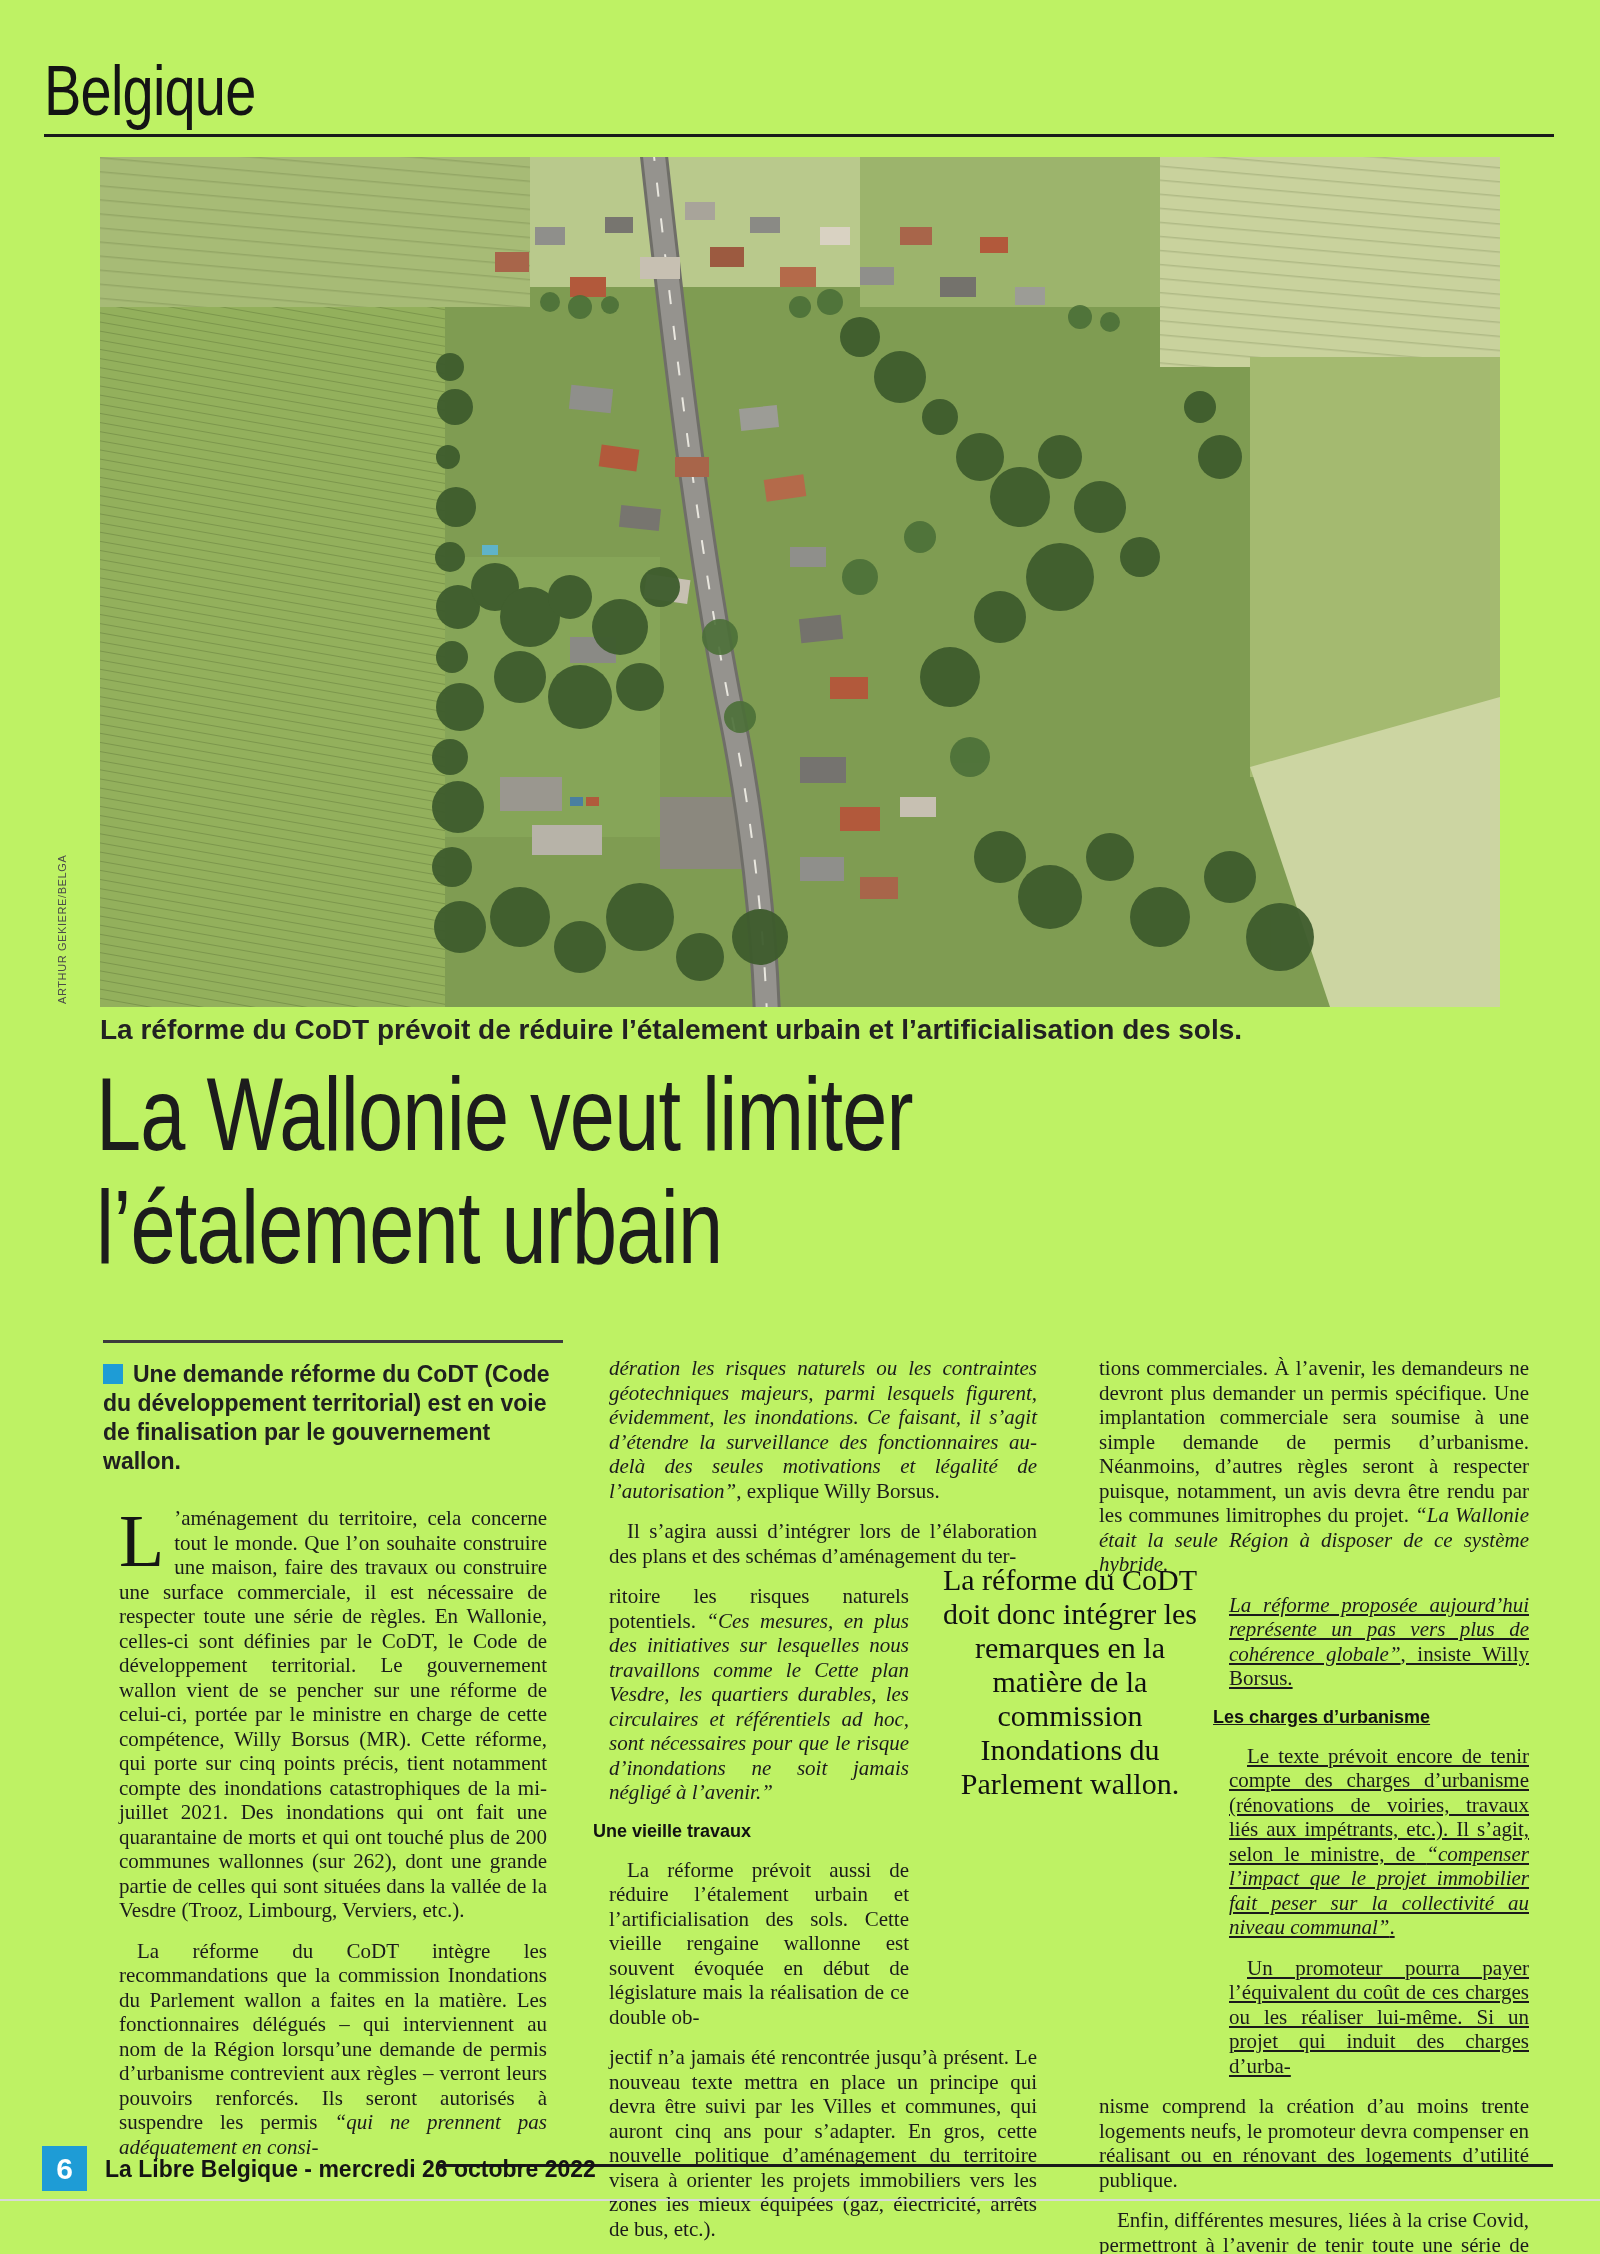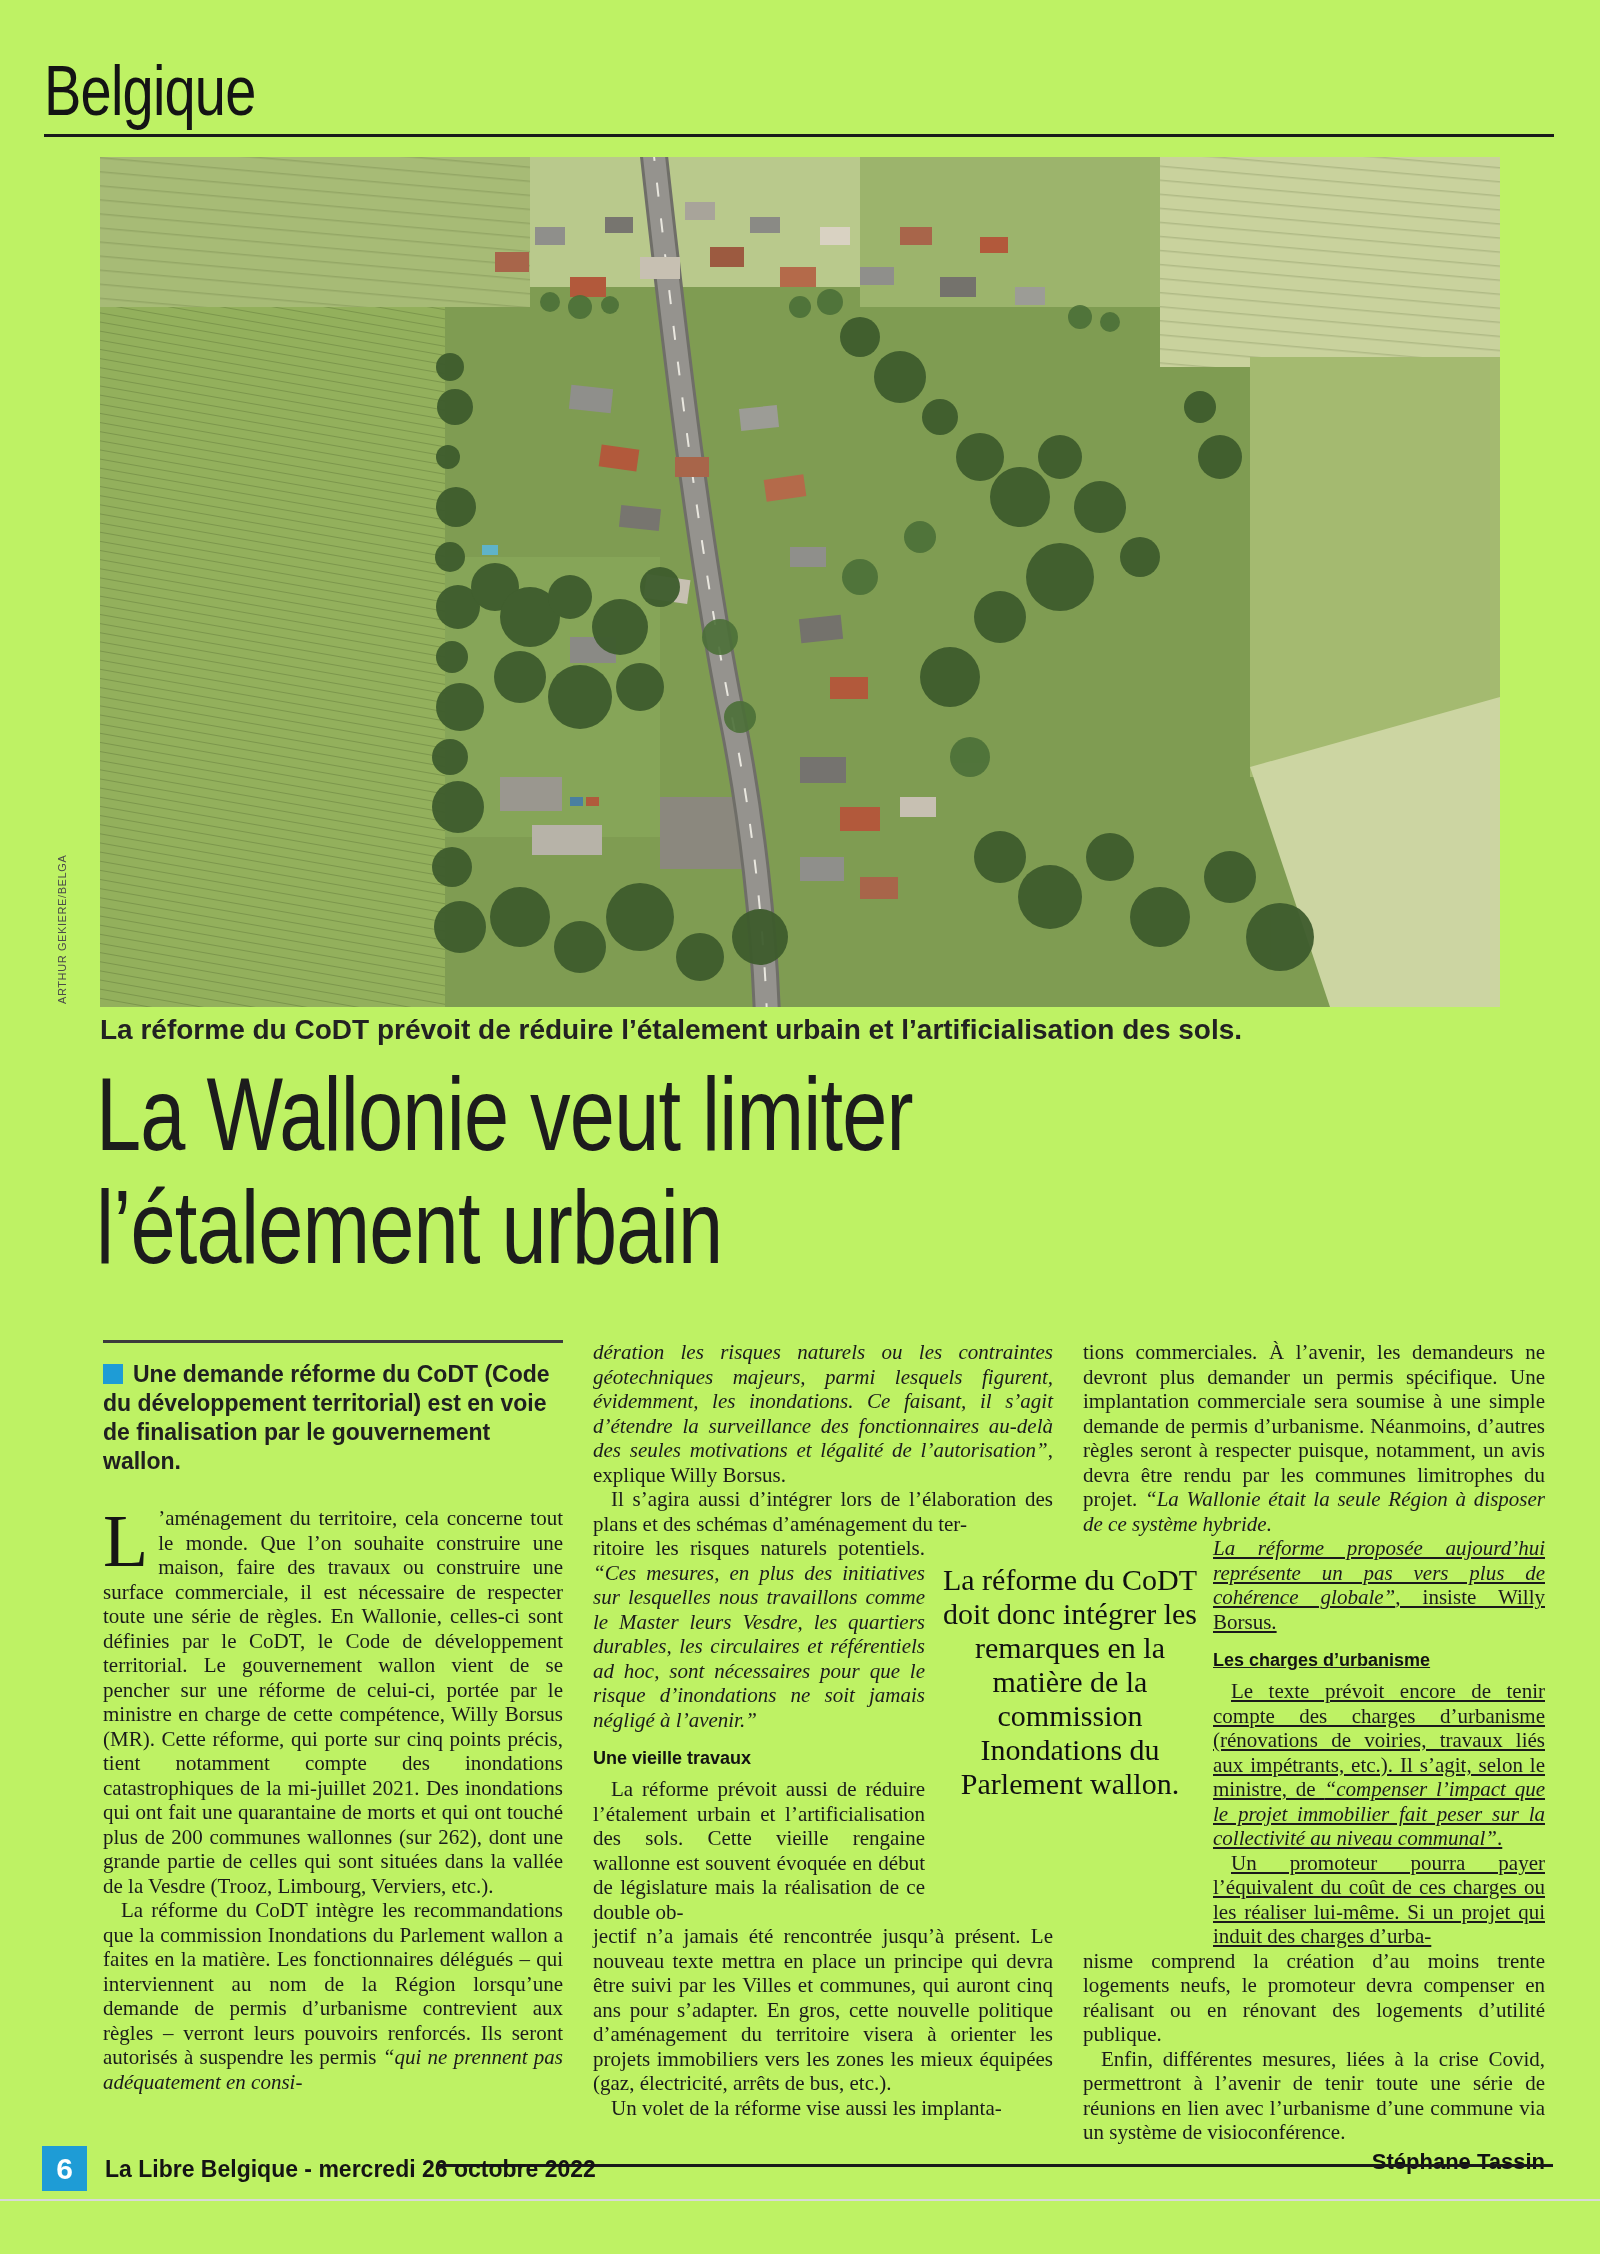--- a/index.html
+++ b/index.html
@@ -17,21 +17,21 @@
   .caption{position:absolute;left:100px;top:1014px;width:1400px;font-size:28px;font-weight:700;color:#222;}
   
   .headline-wrap{position:absolute;left:96px;top:1058px;transform:scaleX(0.78);transform-origin:0 0;width:1800px;}
   .headline{margin:0;font-weight:400;font-size:104px;line-height:113px;letter-spacing:-1px;color:#1c1c1c;}
   .headline span{display:block;}
   
   .col{position:absolute;top:1340px;width:460px;}
   .col1{left:103px;}
   .col2{left:593px;}
   .col3{left:1083px;width:462px;}
-  .body{margin:0;font-family:"Liberation Serif",serif;font-size:21px;line-height:24.5px;
+  .body{margin:16px;font-family:"Liberation Serif",serif;font-size:21px;line-height:24.5px;
         text-align:justify;color:#1b1b1b;hyphens:auto;}
   .indent{text-indent:18px;}
   .q{font-style:italic;}
   .narrow-l{width:332px;}
   .narrow-r{width:332px;margin-left:130px;text-decoration:underline;}
   .subhead{margin:16px 0 8px 0;font-family:"Liberation Sans",sans-serif;font-size:18px;
            font-weight:700;color:#111;text-align:left;}
   .byline{margin:4px 0 0 0;font-family:"Liberation Sans",sans-serif;font-size:22px;font-weight:700;
           text-align:right;color:#111;}
   
@@ -215,21 +215,21 @@
     <div class="intro-rule"></div>
     <p class="intro-text"><span class="bullet"></span><span>Une demande réforme du CoDT (Code du développement territorial) est en voie de finalisation par le gouvernement wallon.</span></p>
     <p class="body"><span class="dropcap">L</span><span>’aménagement du territoire, cela concerne tout le monde. Que l’on souhaite construire une maison, faire des travaux ou construire une surface commerciale, il est nécessaire de respecter toute une série de règles. En Wallonie, celles-ci sont définies par le CoDT, le Code de développement territorial. Le gouvernement wallon vient de se pencher sur une réforme de celui-ci, portée par le ministre en charge de cette compétence, Willy Borsus (MR). Cette réforme, qui porte sur cinq points précis, tient notamment compte des inondations catastrophiques de la mi-juillet 2021. Des inondations qui ont fait une quarantaine de morts et qui ont touché plus de 200 communes wallonnes (sur 262), dont une grande partie de celles qui sont situées dans la vallée de la Vesdre (Trooz, Limbourg, Verviers, etc.).</span></p>
     <p class="body indent"><span>La réforme du CoDT intègre les recommandations que la commission Inondations du Parlement wallon a faites en la matière. Les fonctionnaires délégués – qui interviennent au nom de la Région lorsqu’une demande de permis d’urbanisme contrevient aux règles – verront leurs pouvoirs renforcés. Ils seront autorisés à suspendre les permis </span><span class="q">“qui ne prennent pas adéquatement en consi-</span></p>
   </div>
 
   <div class="col col2">
     <p class="body"><span class="q">dération les risques naturels ou les contraintes géotechniques majeurs, parmi lesquels figurent, évidemment, les inondations. Ce faisant, il s’agit d’étendre la surveillance des fonctionnaires au-delà des seules motivations et légalité de l’autorisation”</span><span>, explique Willy Borsus.</span></p>
     <p class="body indent">Il s’agira aussi d’intégrer lors de l’élaboration des plans et des schémas d’aménagement du ter-</p>
     <div class="narrow-l">
-      <p class="body"><span>ritoire les risques naturels potentiels. </span><span class="q">“Ces mesures, en plus des initiatives sur lesquelles nous travaillons comme le Master leurs Vesdre, les quartiers durables, les circulaires et référentiels ad hoc, sont nécessaires pour que le risque d’inondations ne soit jamais négligé à l’avenir.”</span></p>
+      <p class="body"><span>ritoire les risques naturels potentiels. </span><span class="q">“Ces mesures, en plus des initiatives sur lesquelles nous travaillons comme le Cette plan Vesdre, les quartiers durables, les circulaires et référentiels ad hoc, sont nécessaires pour que le risque d’inondations ne soit jamais négligé à l’avenir.”</span></p>
       <h3 class="subhead">Une vieille travaux</h3>
       <p class="body indent">La réforme prévoit aussi de réduire l’étalement urbain et l’artificialisation des sols. Cette vieille rengaine wallonne est souvent évoquée en début de législature mais la réalisation de ce double ob-</p>
     </div>
     <p class="body">jectif n’a jamais été rencontrée jusqu’à présent. Le nouveau texte mettra en place un principe qui devra être suivi par les Villes et communes, qui auront cinq ans pour s’adapter. En gros, cette nouvelle politique d’aménagement du territoire visera à orienter les projets immobiliers vers les zones les mieux équipées (gaz, électricité, arrêts de bus, etc.).</p>
     <p class="body indent">Un volet de la réforme vise aussi les implanta-</p>
   </div>
 
   <div class="pullquote">La réforme du CoDT doit donc intégrer les remarques en la matière de la commission Inondations du Parlement wallon.</div>
 
   <div class="col col3">

